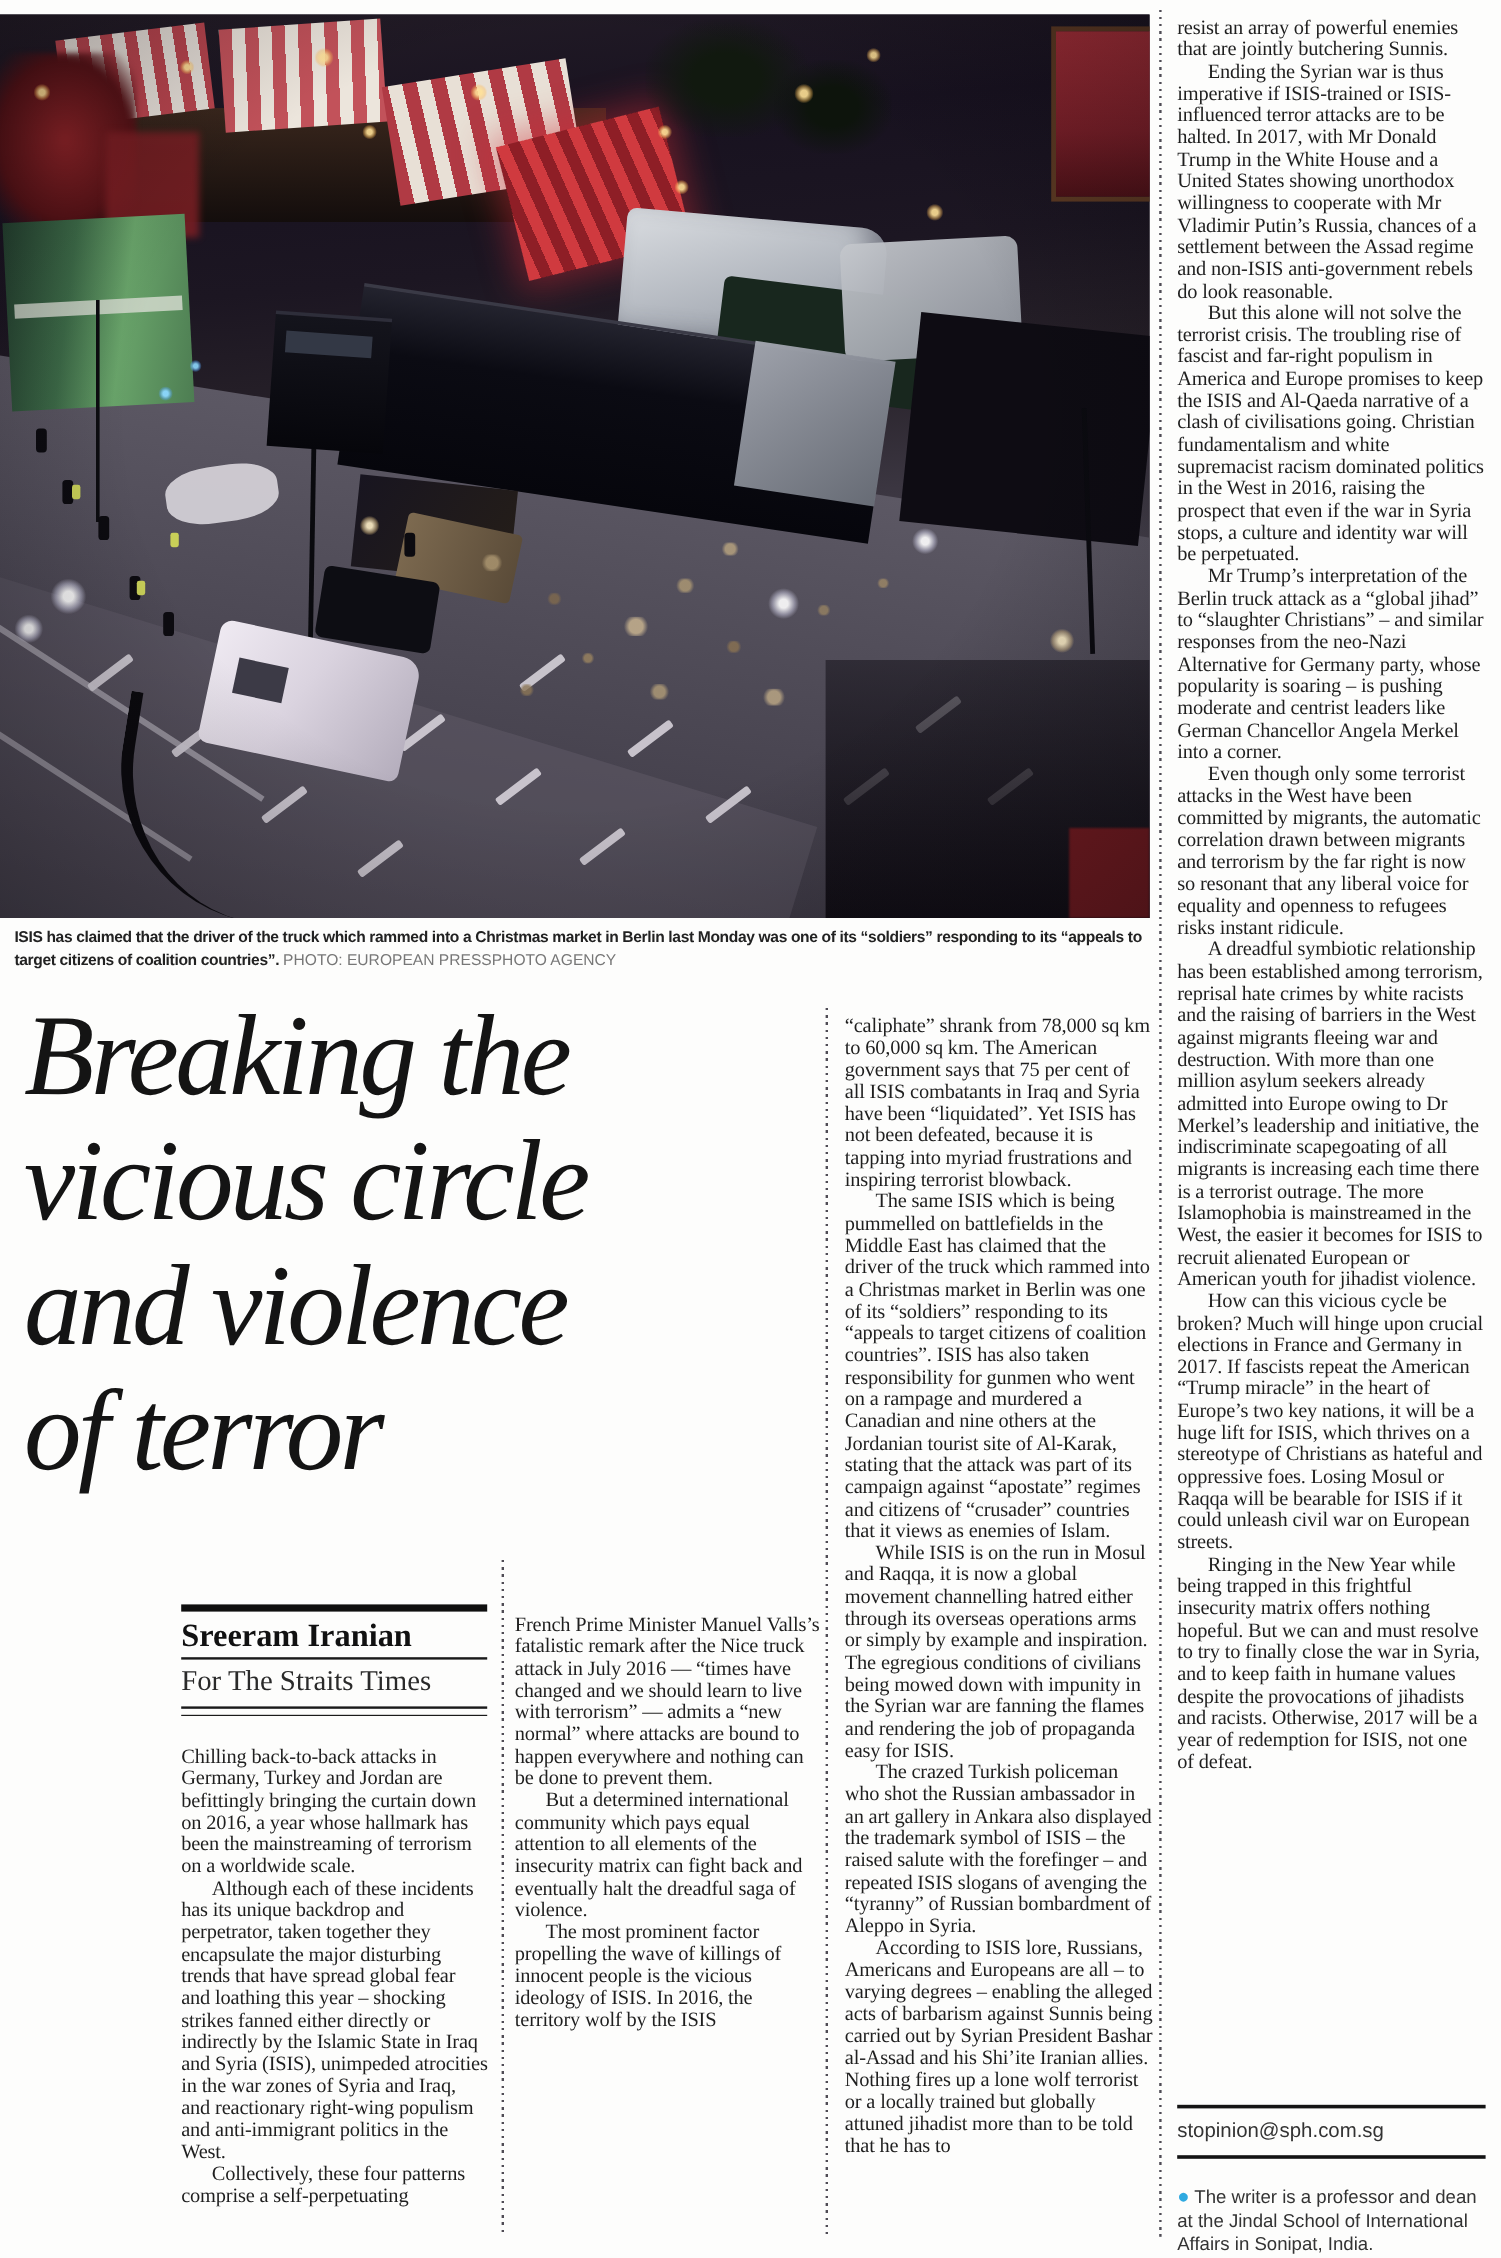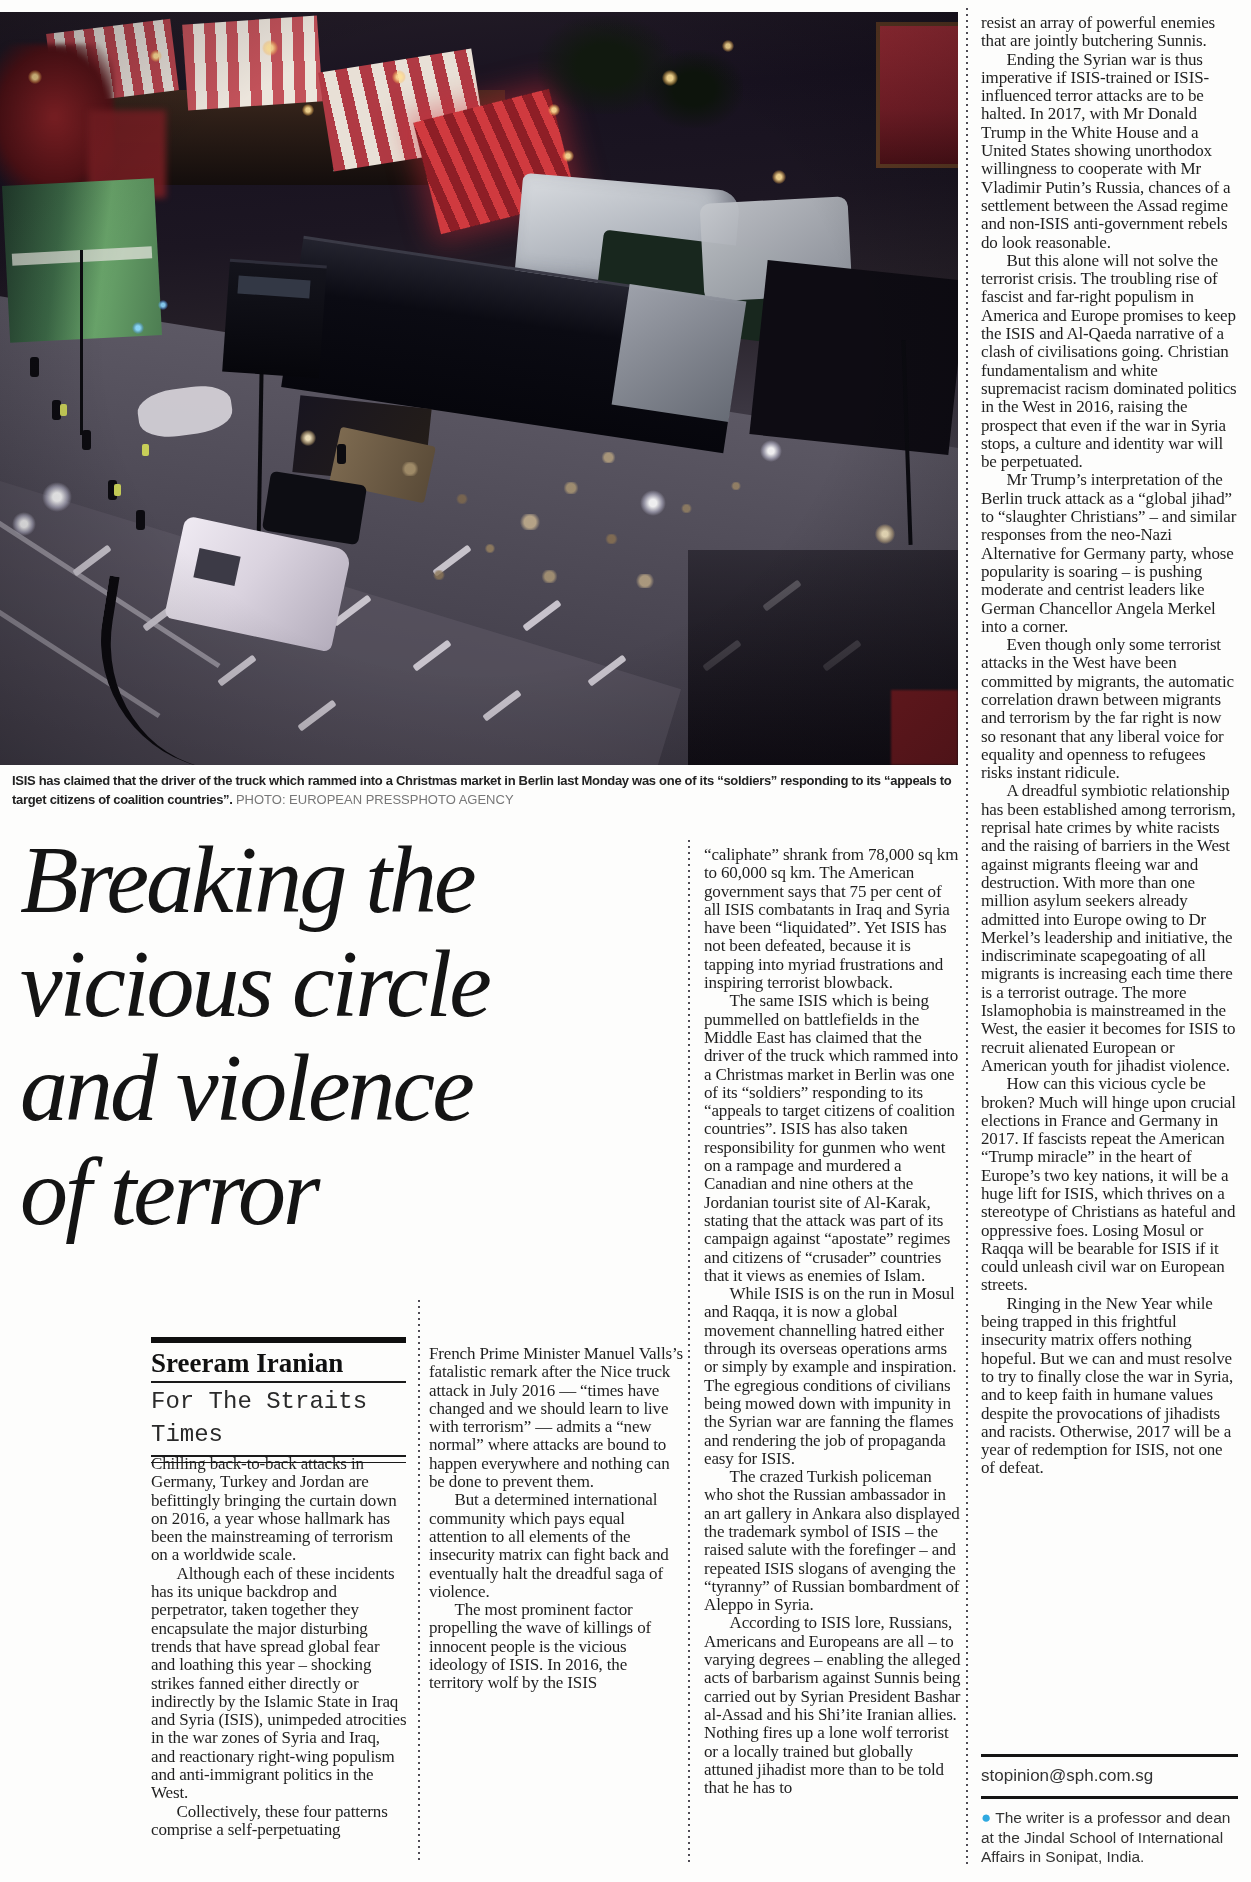--- a/index.html
+++ b/index.html
@@ -119,21 +119,21 @@
 
   
   .headline{position:absolute;left:20px;top:828px;width:560px;font-style:italic;font-weight:400;
             font-size:96px;line-height:104px;letter-spacing:-3px;color:#141414;}
 
   
   .byline{position:absolute;left:151px;top:1337px;width:255px;}
   .byline-bar{height:6px;background:#0f0f0f;}
   .byline-author{font-weight:700;font-size:27px;line-height:36px;color:#111;padding-top:2px;}
   .rule-thin{height:2px;background:#1a1a1a;}
-  .byline-affil{font-size:24px;line-height:33px;color:#2a2a2a;padding:2px 0 4px;font-family:Liberation Mono, monospace;}
+  .byline-affil{font-size:24px;line-height:33px;color:#2a2a2a;padding:2px 0 4px;}
   .rule-double{height:5px;border-top:2px solid #1a1a1a;border-bottom:1px solid #1a1a1a;}
 
   
   .col{position:absolute;width:257px;font-size:17px;line-height:18.3px;letter-spacing:-0.15px;
        color:#1f1f1f;text-align:left;}
   .col p{margin:0;}
   .col p + p{text-indent:1.5em;}
   .col1{left:151px;top:1455px;width:256px;}
   .col2{left:429px;top:1345px;width:256px;}
   .col3{left:704px;top:846px;}
@@ -143,21 +143,21 @@
   .vdots{position:absolute;width:2px;
          background-image:repeating-linear-gradient(to bottom,#4f4c55 0 2px,transparent 2px 6px);}
   .vd1{left:966px;top:8px;height:1856px;}
   .vd2{left:688px;top:840px;height:1024px;}
   .vd3{left:418px;top:1300px;height:564px;}
 
   
   .footer{position:absolute;left:981px;top:1754px;width:257px;font-family:"Liberation Sans",sans-serif;}
   .footer-rule{height:3px;background:#141414;}
   .footer-email{font-size:17px;line-height:20px;color:#333;padding:9px 0 10px;}
-  .footer-note{font-size:15.5px;line-height:19.5px;color:#333;padding-top:9px;}
+  .footer-note{font-size:15.5px;line-height:19.5px;color:#333;padding-top:22px;}
   .bullet{color:#2fa9e0;font-size:17px;margin-right:4px;}
 </style>
 </head>
 <body>
 
 <div class="page">
 
   <div class="photo">
     <div class="ph-base"></div>
     <div class="ph-road"></div>

